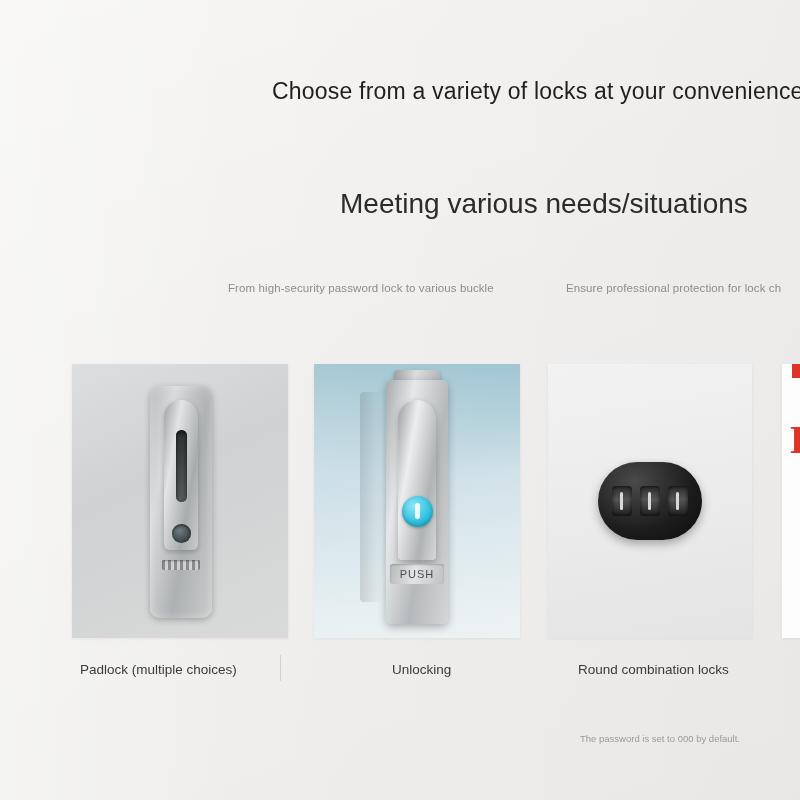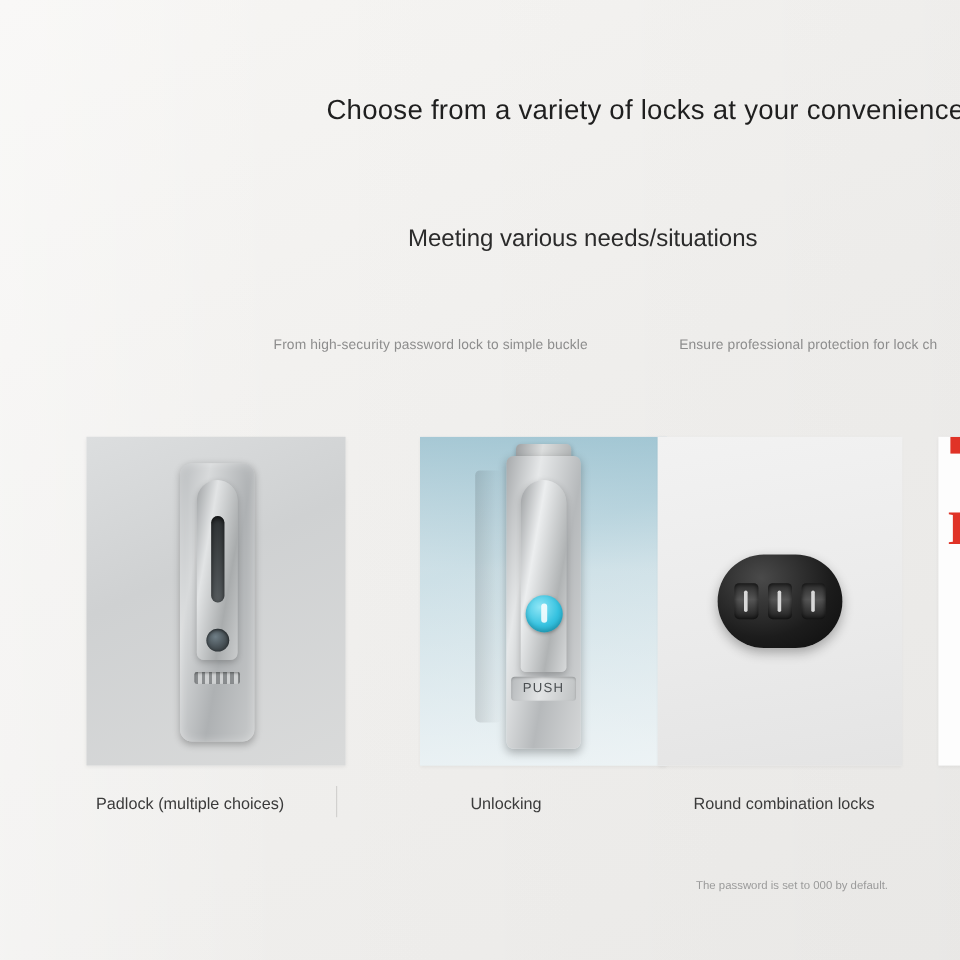--- a/index.html
+++ b/index.html
@@ -39,21 +39,21 @@
     font-weight: 400;
     letter-spacing: 0.2px;
     color: #1f1f1f;
     white-space: nowrap;
   }
 
   .subheadline {
     position: absolute;
     top: 188px;
     left: 340px;
-    font-size: 20px;
+    font-size: 28px;
     font-weight: 400;
     color: #2b2b2b;
     white-space: nowrap;
   }
 
   .caption-row {
     position: absolute;
     top: 282px;
     left: 228px;
     width: 600px;
@@ -79,21 +79,21 @@
   .card {
     position: absolute;
     top: 0;
     width: 216px;
     height: 274px;
     overflow: hidden;
     background: #e9eaec;
     box-shadow: 0 1px 3px rgba(0,0,0,0.06);
   }
   .card-1 { left: 72px; background: linear-gradient(155deg, #dcdedf 0%, #cfd1d2 40%, #d9dada 100%); }
-  .card-2 { left: 314px; width: 206px; background: linear-gradient(160deg, #dfe7ea 0%, #cfe0e6 35%, #e8eef0 100%); margin-left: 36px; }
+  .card-2 { left: 314px; width: 206px; background: linear-gradient(160deg, #dfe7ea 0%, #cfe0e6 35%, #e8eef0 100%); }
   .card-3 { left: 548px; width: 204px; background: linear-gradient(170deg, #f2f2f2 0%, #eaeaea 60%, #e4e4e4 100%); }
   .card-4 { left: 782px; width: 120px; background: #fdfdfd; }
 
   
   .c1-plate {
     position: absolute;
     left: 78px; top: 22px;
     width: 62px; height: 232px;
     border-radius: 10px;
     background: linear-gradient(100deg, #b9bcbe 0%, #d8dadb 25%, #aeb1b3 60%, #c8cacb 100%);
@@ -283,21 +283,21 @@
 </head>
 <body>
 
 <div class="page">
 
   <div class="headline">Choose from a variety of locks at your convenience.</div>
 
   <div class="subheadline">Meeting various needs/situations</div>
 
   <div class="caption-row">
-    <div class="cap left">From high-security password lock to simple buckle</div>
+    <div class="cap left">From high-security password lock to various buckle</div>
     <div class="cap right">Ensure professional protection for lock ch</div>
   </div>
 
   <div class="cards">
 
     <div class="card card-1">
       <div class="c1-plate"></div>
       <div class="c1-handle"></div>
       <div class="c1-slot"></div>
       <div class="c1-keyhole"></div>

